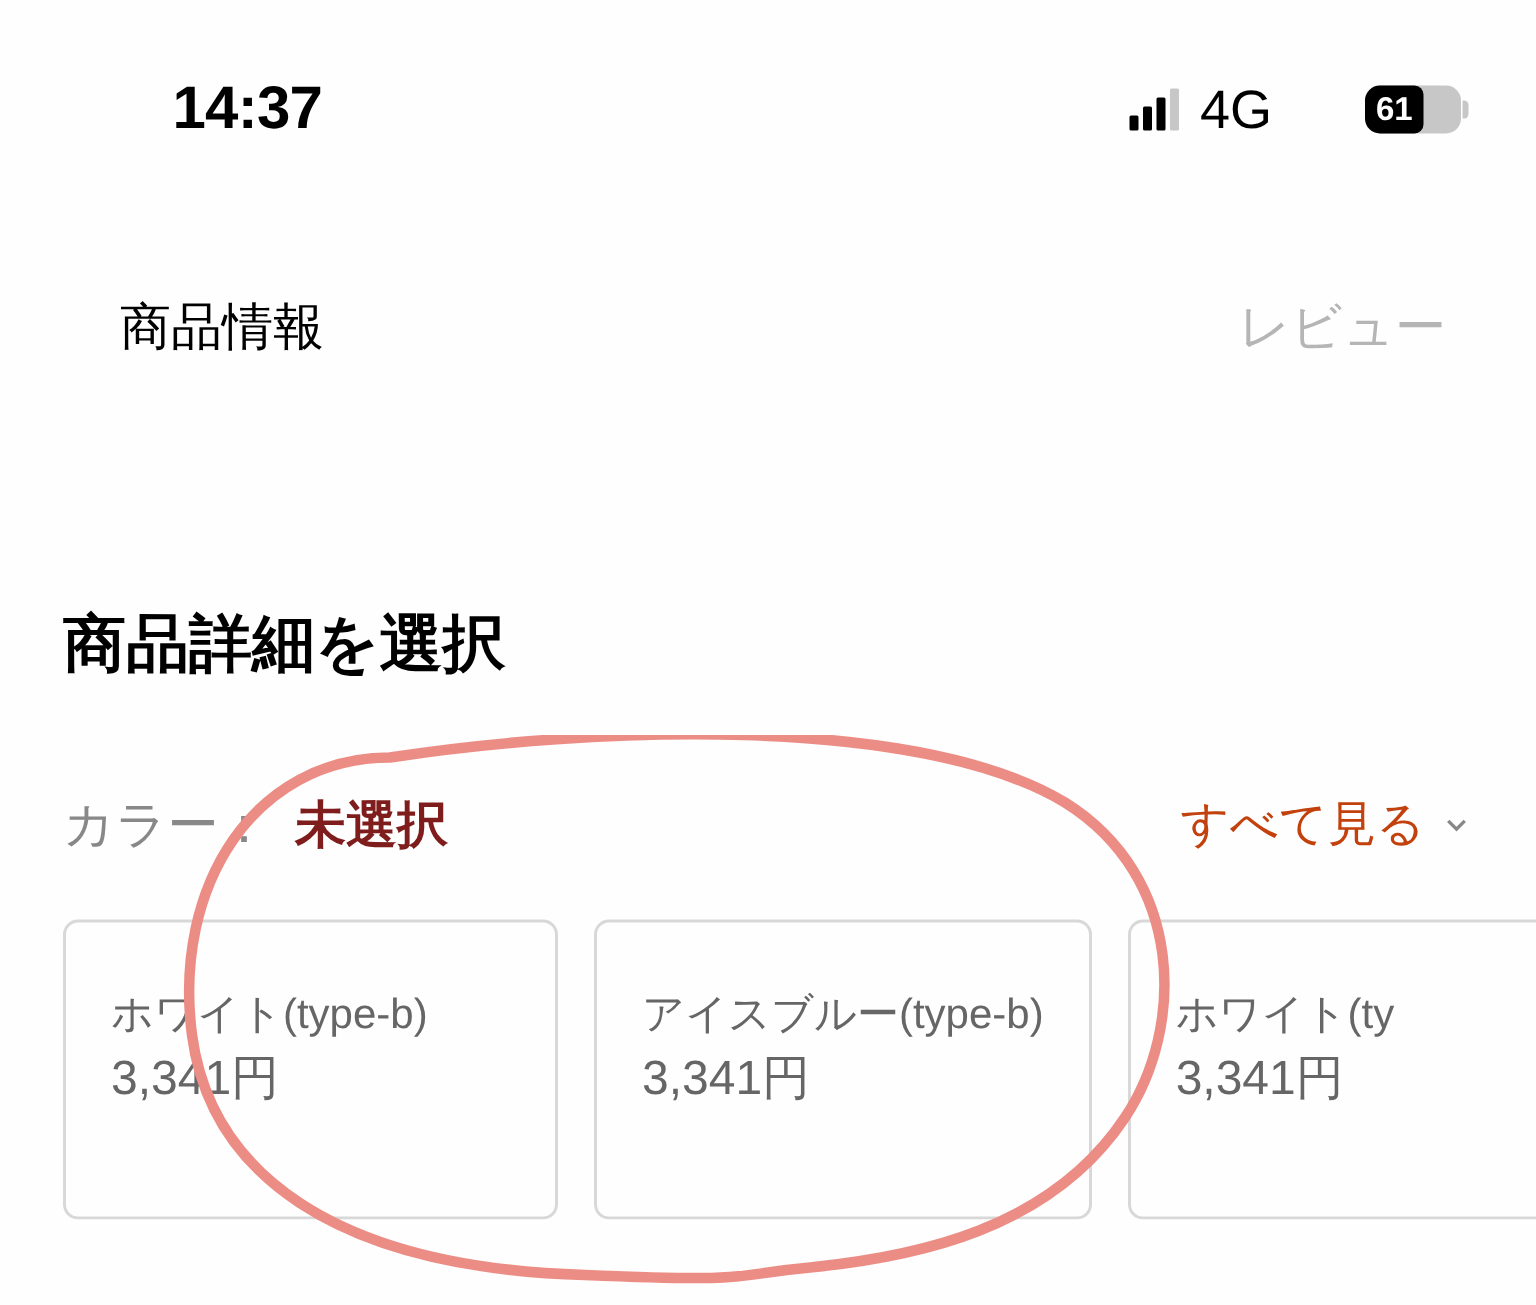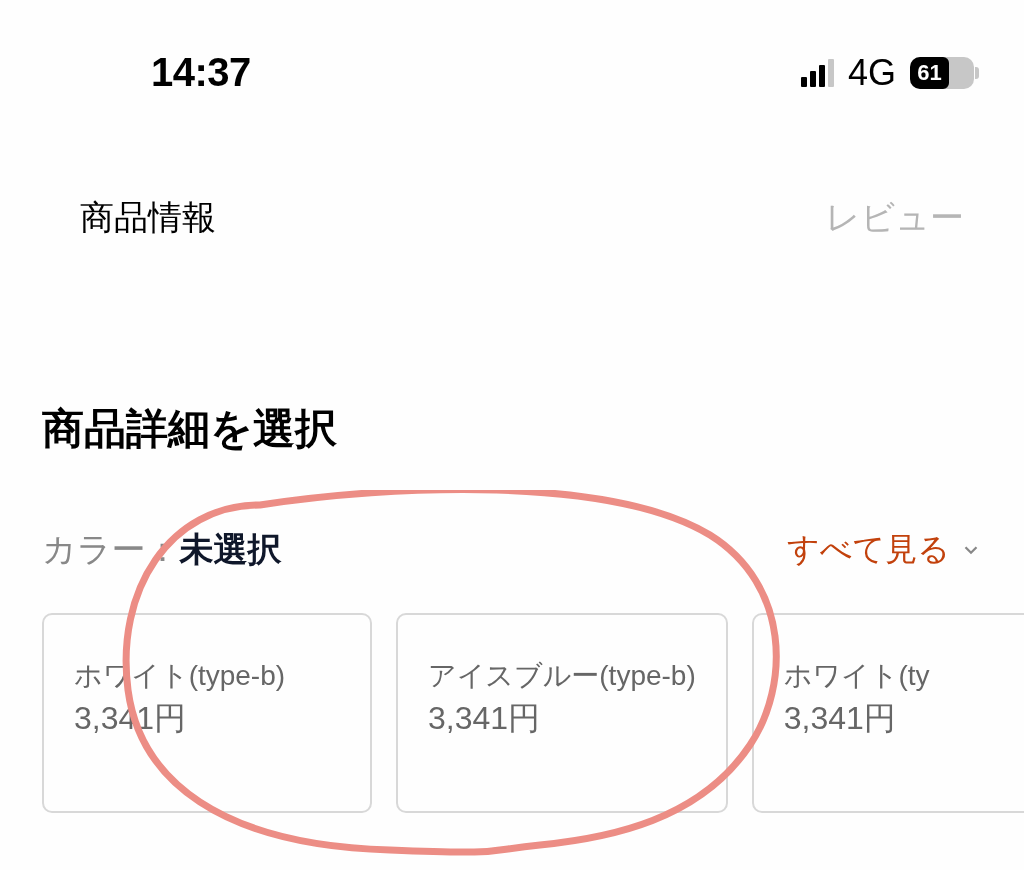--- a/index.html
+++ b/index.html
@@ -19,21 +19,20 @@
       display: flex;
       justify-content: space-between;
       align-items: center;
       padding: 50px 50px 30px 115px;
     }
     .status-time {
       font-size: 40px;
       font-weight: 600;
       color: #000;
       letter-spacing: -0.5px;
-      margin-left: 36px;
     }
     .status-right {
       display: flex;
       align-items: center;
       gap: 14px;
       text-align: center;
     }
     .signal-bars {
       display: flex;
       align-items: flex-end;
@@ -54,20 +53,21 @@
       color: #000;
     }
     .battery {
       width: 64px;
       height: 32px;
       background: #c7c7c7;
       border-radius: 10px;
       position: relative;
       display: flex;
       align-items: center;
+      margin-left: 48px;
     }
     .battery::after {
       content: "";
       position: absolute;
       right: -5px;
       top: 10px;
       width: 4px;
       height: 12px;
       background: #c7c7c7;
       border-radius: 0 3px 3px 0;
@@ -111,21 +111,22 @@
       justify-content: space-between;
       align-items: center;
       padding: 70px 42px 0 42px;
     }
     .color-label {
       font-size: 34px;
       color: #888;
     }
     .color-selected {
       font-weight: 600;
-      color: #0f172a;
+      color: #7f1d1d;
+      margin-left: 17px;
     }
     .view-all {
       display: flex;
       align-items: center;
       gap: 10px;
       font-size: 32px;
       color: #c2410c;
       cursor: pointer;
     }
     .chevron-down {

